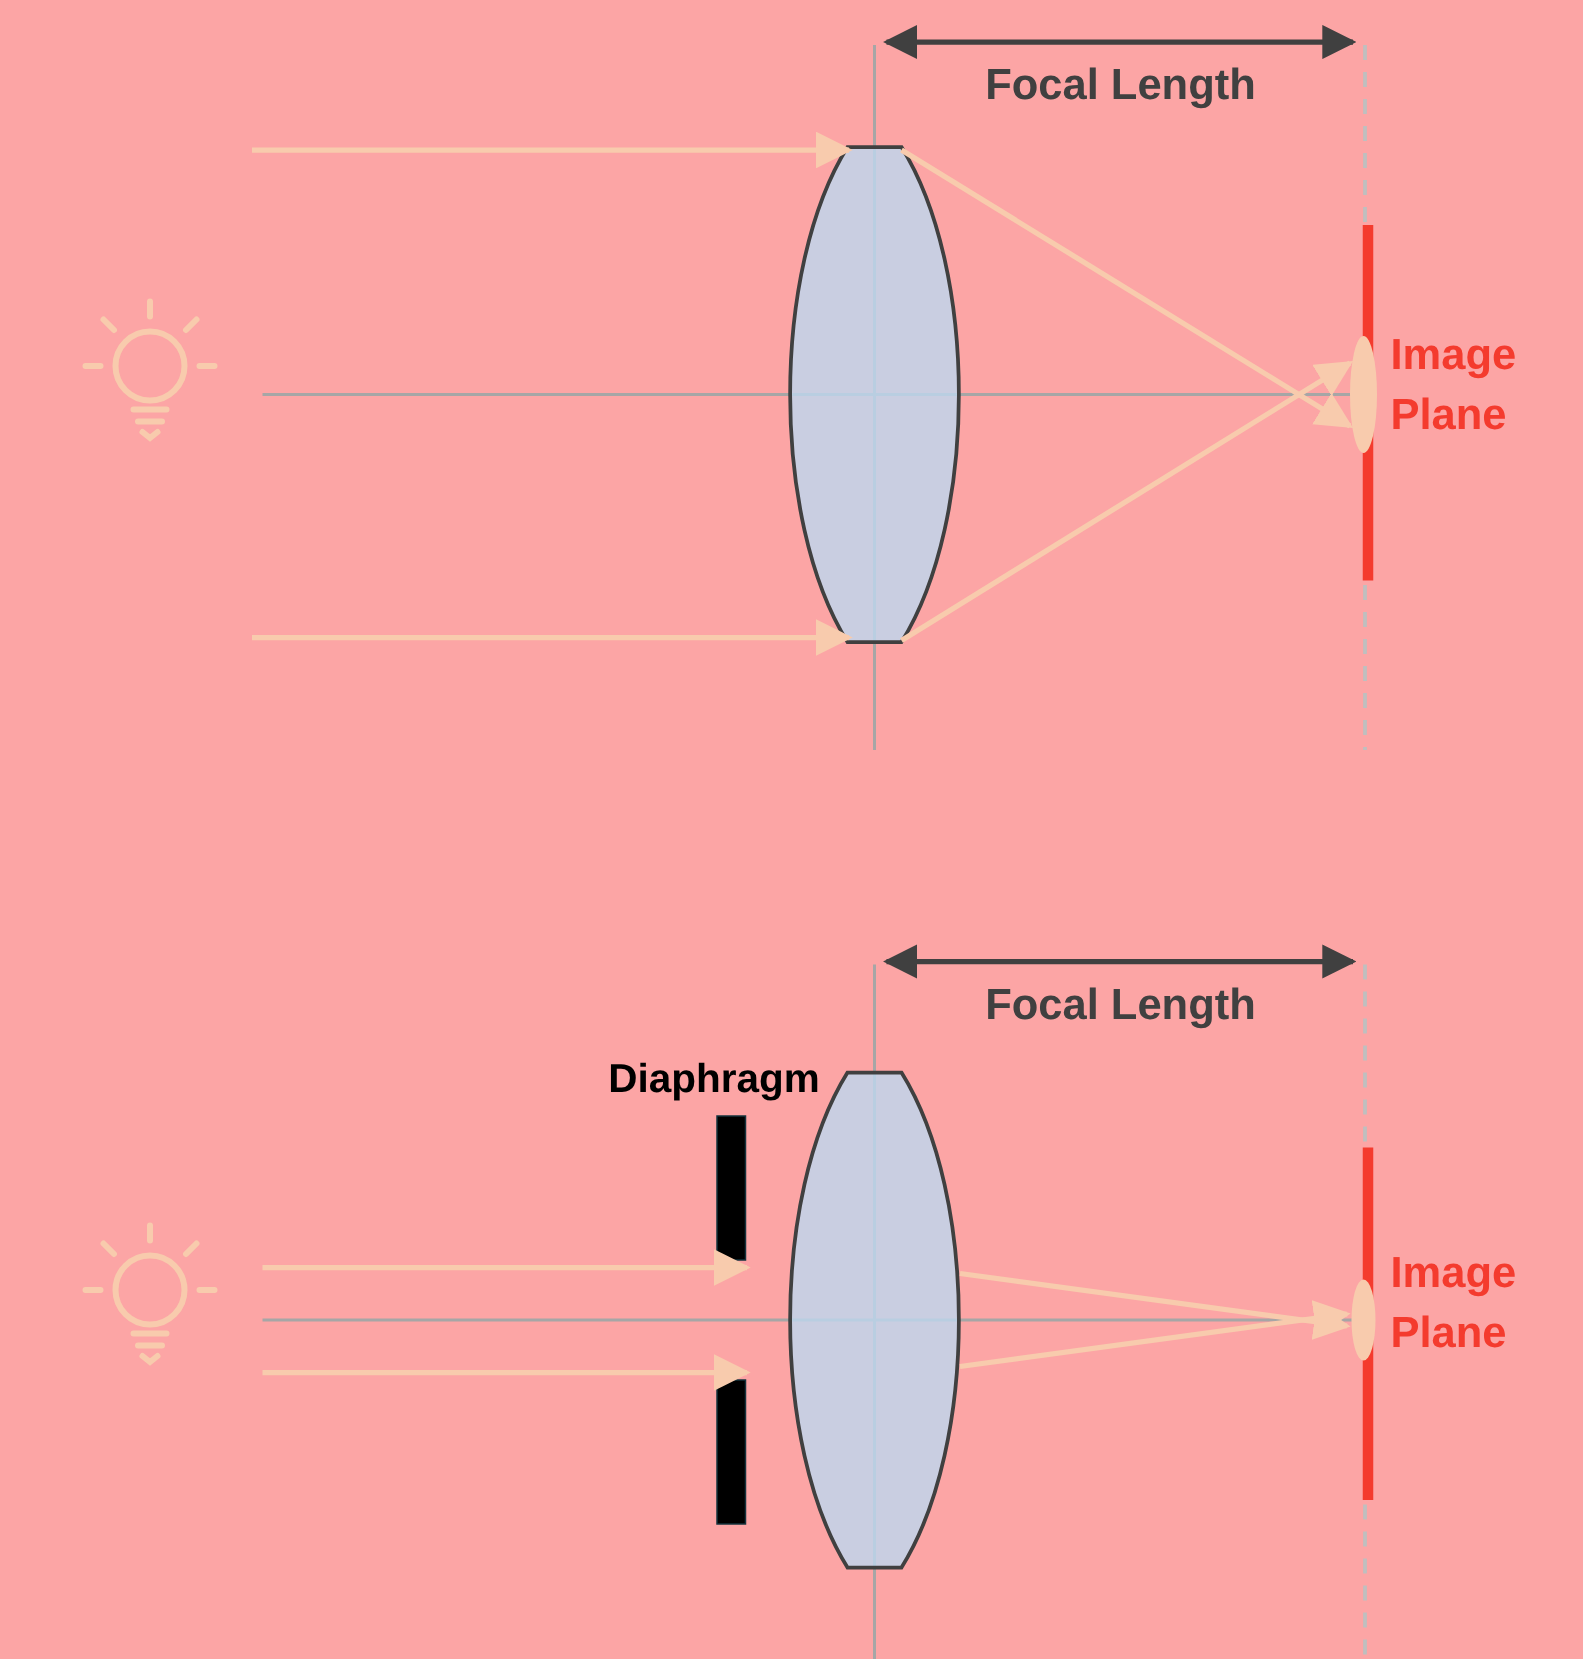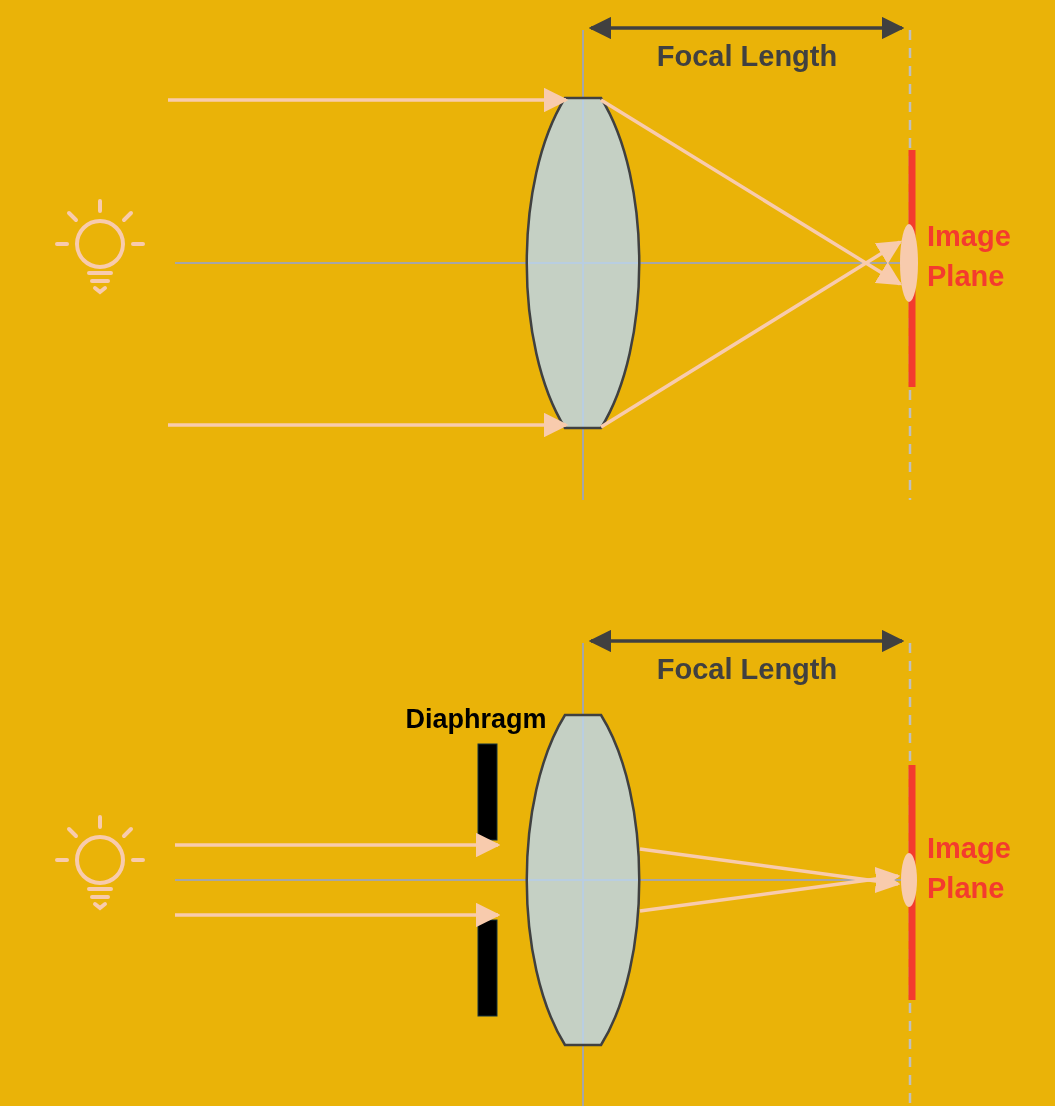--- a/index.html
+++ b/index.html
@@ -4,21 +4,21 @@
 <style>
   html, body {
     margin: 0;
     padding: 0;
     background: #ffffff;
   }
   .stage {
     width: 1055px;
     height: 1106px;
     position: relative;
-    background: #eab308;
+    background: #fca5a5;
     overflow: hidden;
   }
   svg { display: block; }
   text {
     font-family: "Liberation Sans", sans-serif;
     font-weight: 700;
   }
   .focal-label      { fill: var(--label-dark); font-size: 29px; }
   .image-plane-label{ fill: var(--image-plane); font-size: 29px; }
   .diaphragm-label  { fill: var(--diaphragm); font-size: 27px; }

